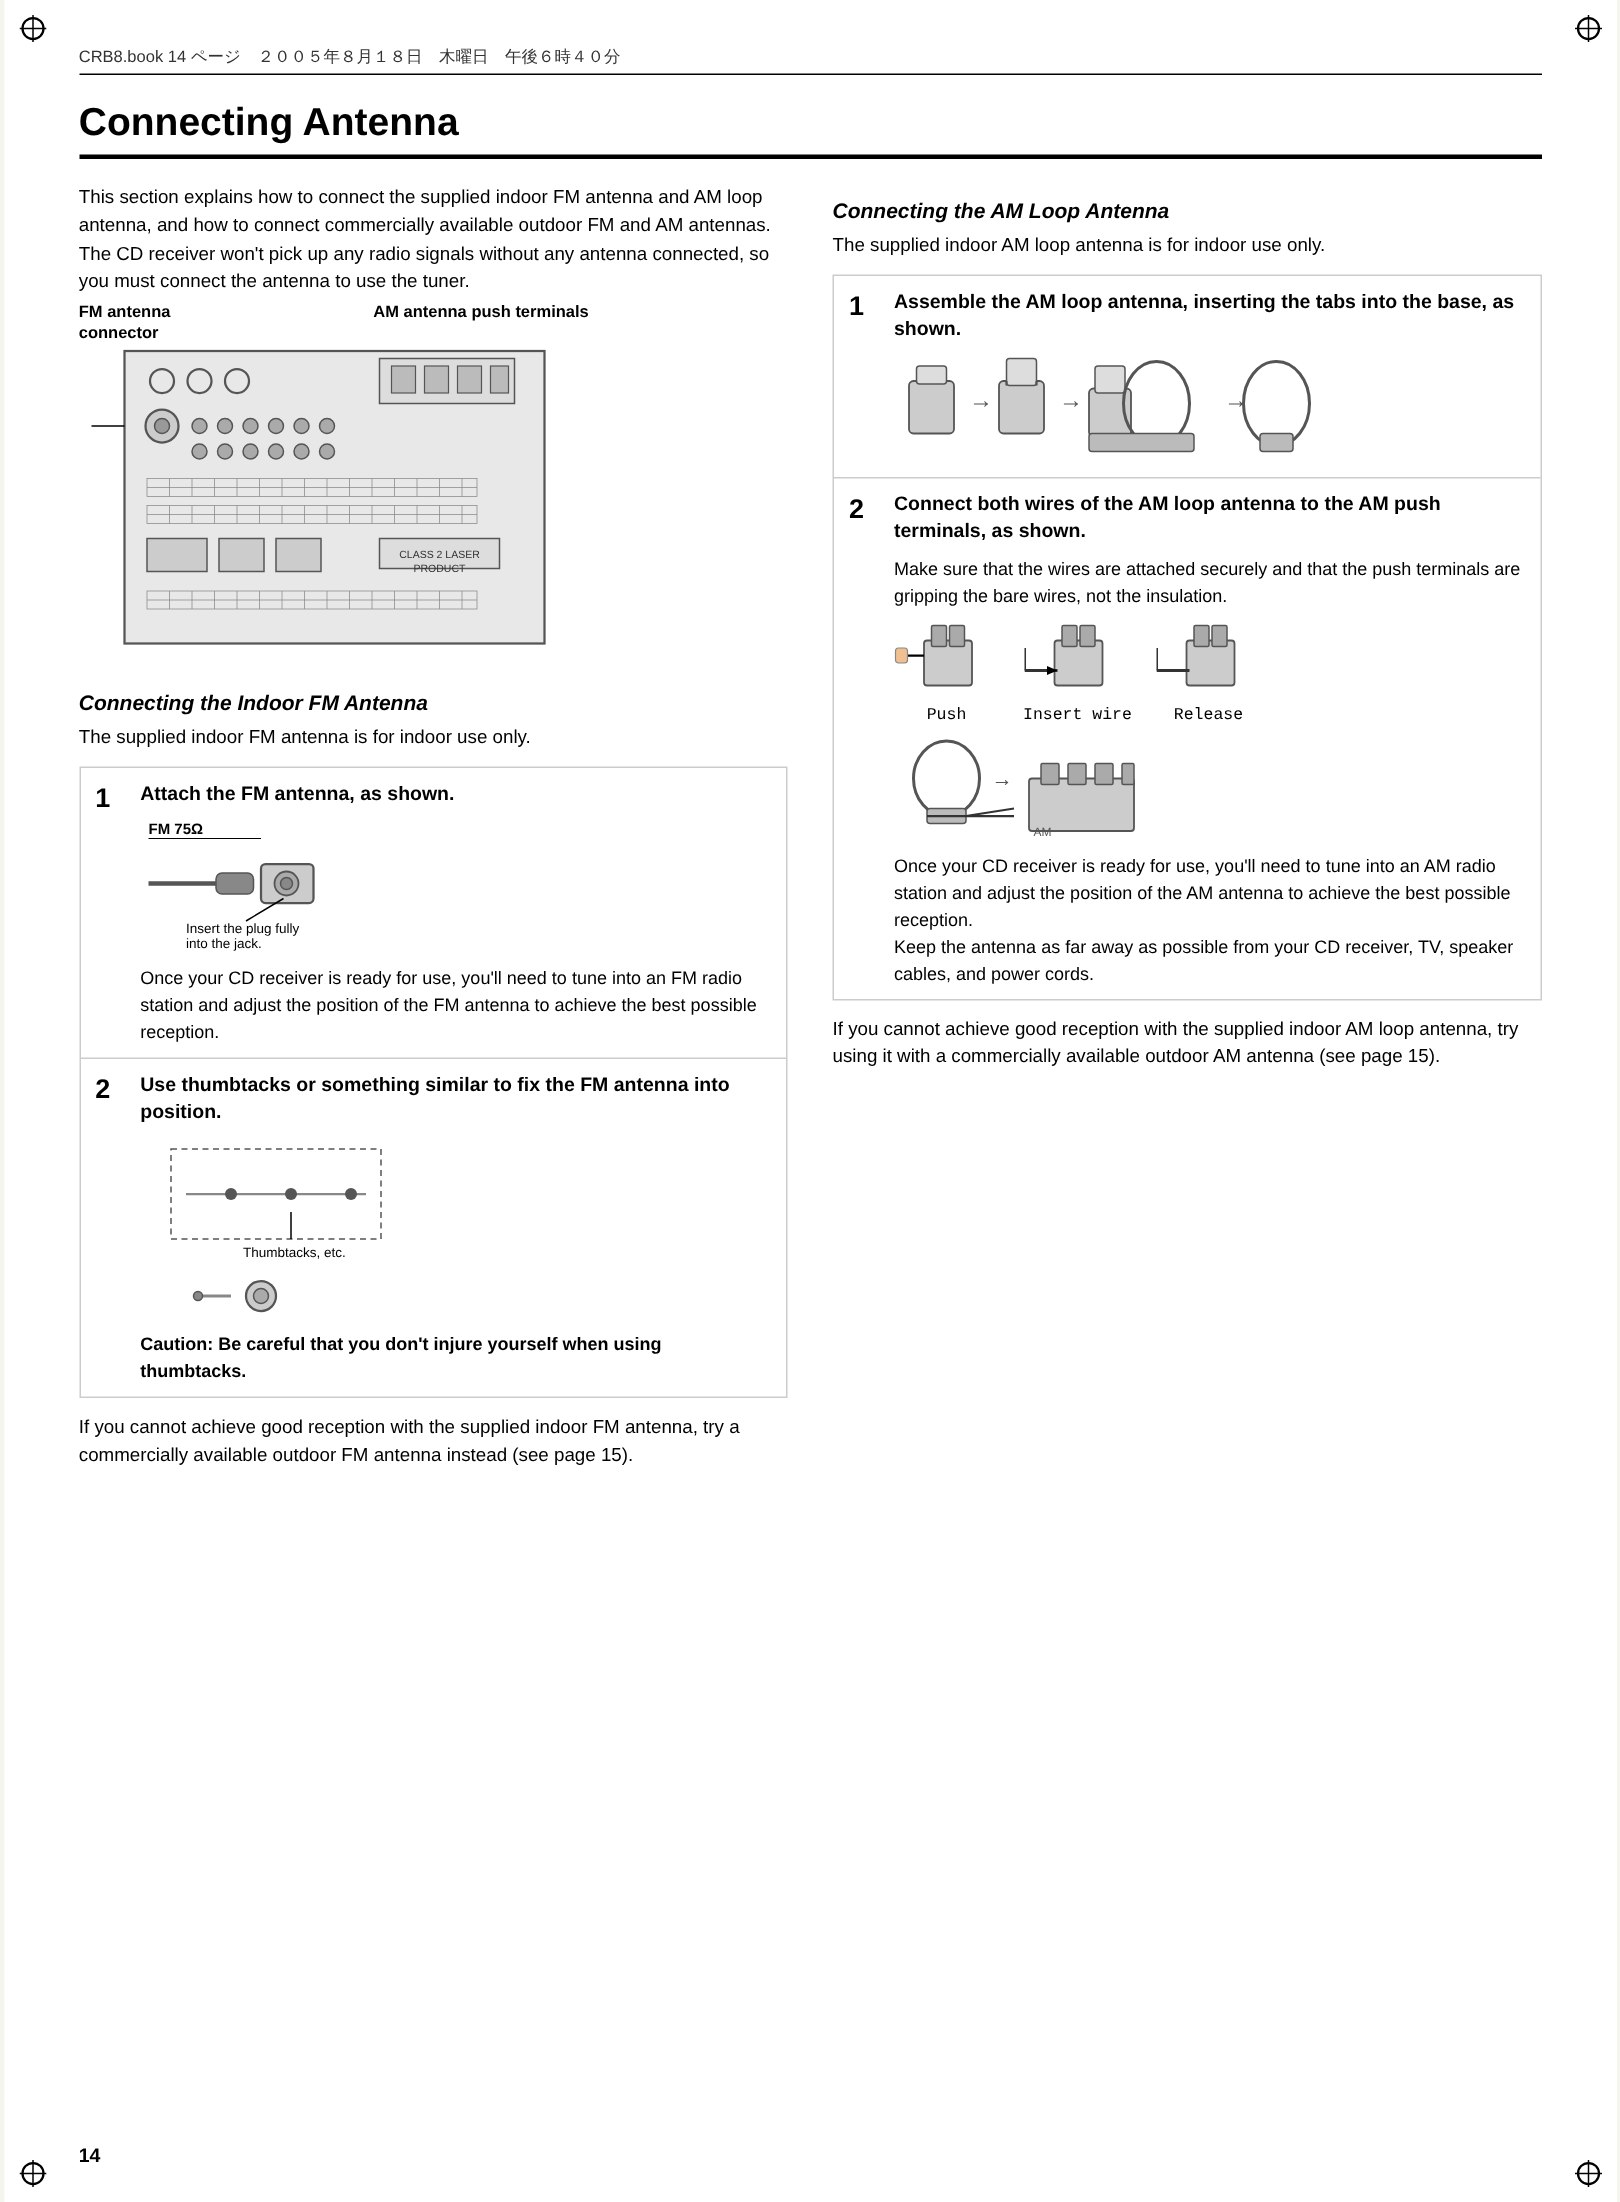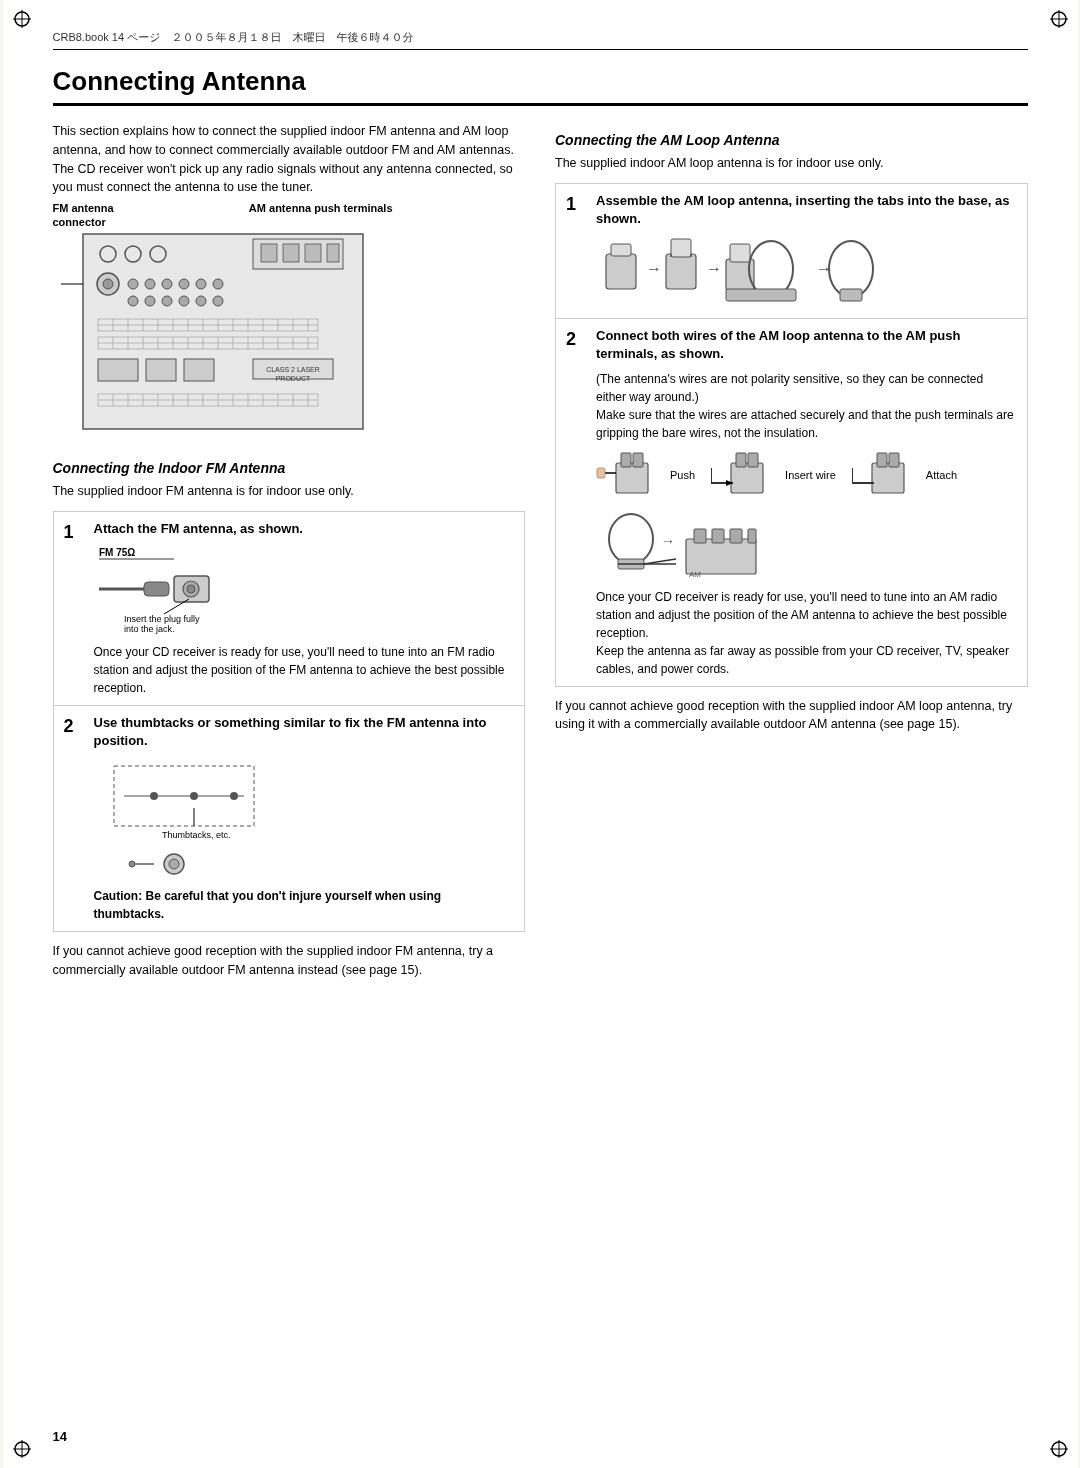--- a/index.html
+++ b/index.html
@@ -158,24 +158,25 @@
     }
 
     .push-icons {
       display: flex;
       gap: 16px;
       margin: 6px 0;
       align-items: flex-end;
     }
     .push-icon-item {
       display: flex;
-      flex-direction: row;
+      flex-direction: column;
       align-items: center;
       font-size: 11px;
       gap: 4px;
+      font-family: Liberation Mono, monospace;
     }
 
   </style>
 </head>
 <body>
 
 <div class="page">
 
   <div class="corner-mark corner-tl">
     <svg viewBox="0 0 18 18">
@@ -439,21 +440,20 @@
                 <rect x="244" y="55" width="22" height="12" rx="2" fill="#bbb" stroke="#555" stroke-width="1"></rect>
               </svg>
             </div>
           </div>
         </div>
 
         <div class="step">
           <div class="step-num">2</div>
           <div class="step-content">
             <div class="step-title">Connect both wires of the AM loop antenna to the AM push terminals, as shown.</div>
-            <p class="step-desc-italic">(The antenna's wires are not polarity sensitive, so they can be connected either way around.)</p>
             <p class="step-desc">Make sure that the wires are attached securely and that the push terminals are gripping the bare wires, not the insulation.</p>
 
             <div class="push-icons">
 
               <div class="push-icon-item">
                 <svg width="70" height="55" viewBox="0 0 70 55">
 
                   <rect x="20" y="15" width="32" height="30" rx="2" fill="#ccc" stroke="#555" stroke-width="1.2"></rect>
                   <rect x="25" y="5" width="10" height="14" rx="1" fill="#aaa" stroke="#555" stroke-width="1"></rect>
                   <rect x="37" y="5" width="10" height="14" rx="1" fill="#aaa" stroke="#555" stroke-width="1"></rect>
@@ -481,21 +481,21 @@
 
               <div class="push-icon-item">
                 <svg width="70" height="55" viewBox="0 0 70 55">
                   <rect x="20" y="15" width="32" height="30" rx="2" fill="#ccc" stroke="#555" stroke-width="1.2"></rect>
                   <rect x="25" y="5" width="10" height="14" rx="1" fill="#aaa" stroke="#555" stroke-width="1"></rect>
                   <rect x="37" y="5" width="10" height="14" rx="1" fill="#aaa" stroke="#555" stroke-width="1"></rect>
 
                   <line x1="0" y1="35" x2="22" y2="35" stroke="#333" stroke-width="2"></line>
                   <line x1="0" y1="35" x2="0" y2="20" stroke="#333" stroke-width="2"></line>
                 </svg>
-                <span>Attach</span>
+                <span>Release</span>
               </div>
             </div>
 
             <div class="step-img">
               <svg width="180" height="70" viewBox="0 0 180 70">
 
                 <ellipse cx="35" cy="30" rx="22" ry="25" fill="none" stroke="#555" stroke-width="2"></ellipse>
                 <rect x="22" y="50" width="26" height="10" rx="2" fill="#bbb" stroke="#555" stroke-width="1"></rect>
 
                 <line x1="22" y1="55" x2="80" y2="55" stroke="#333" stroke-width="1.5"></line>

